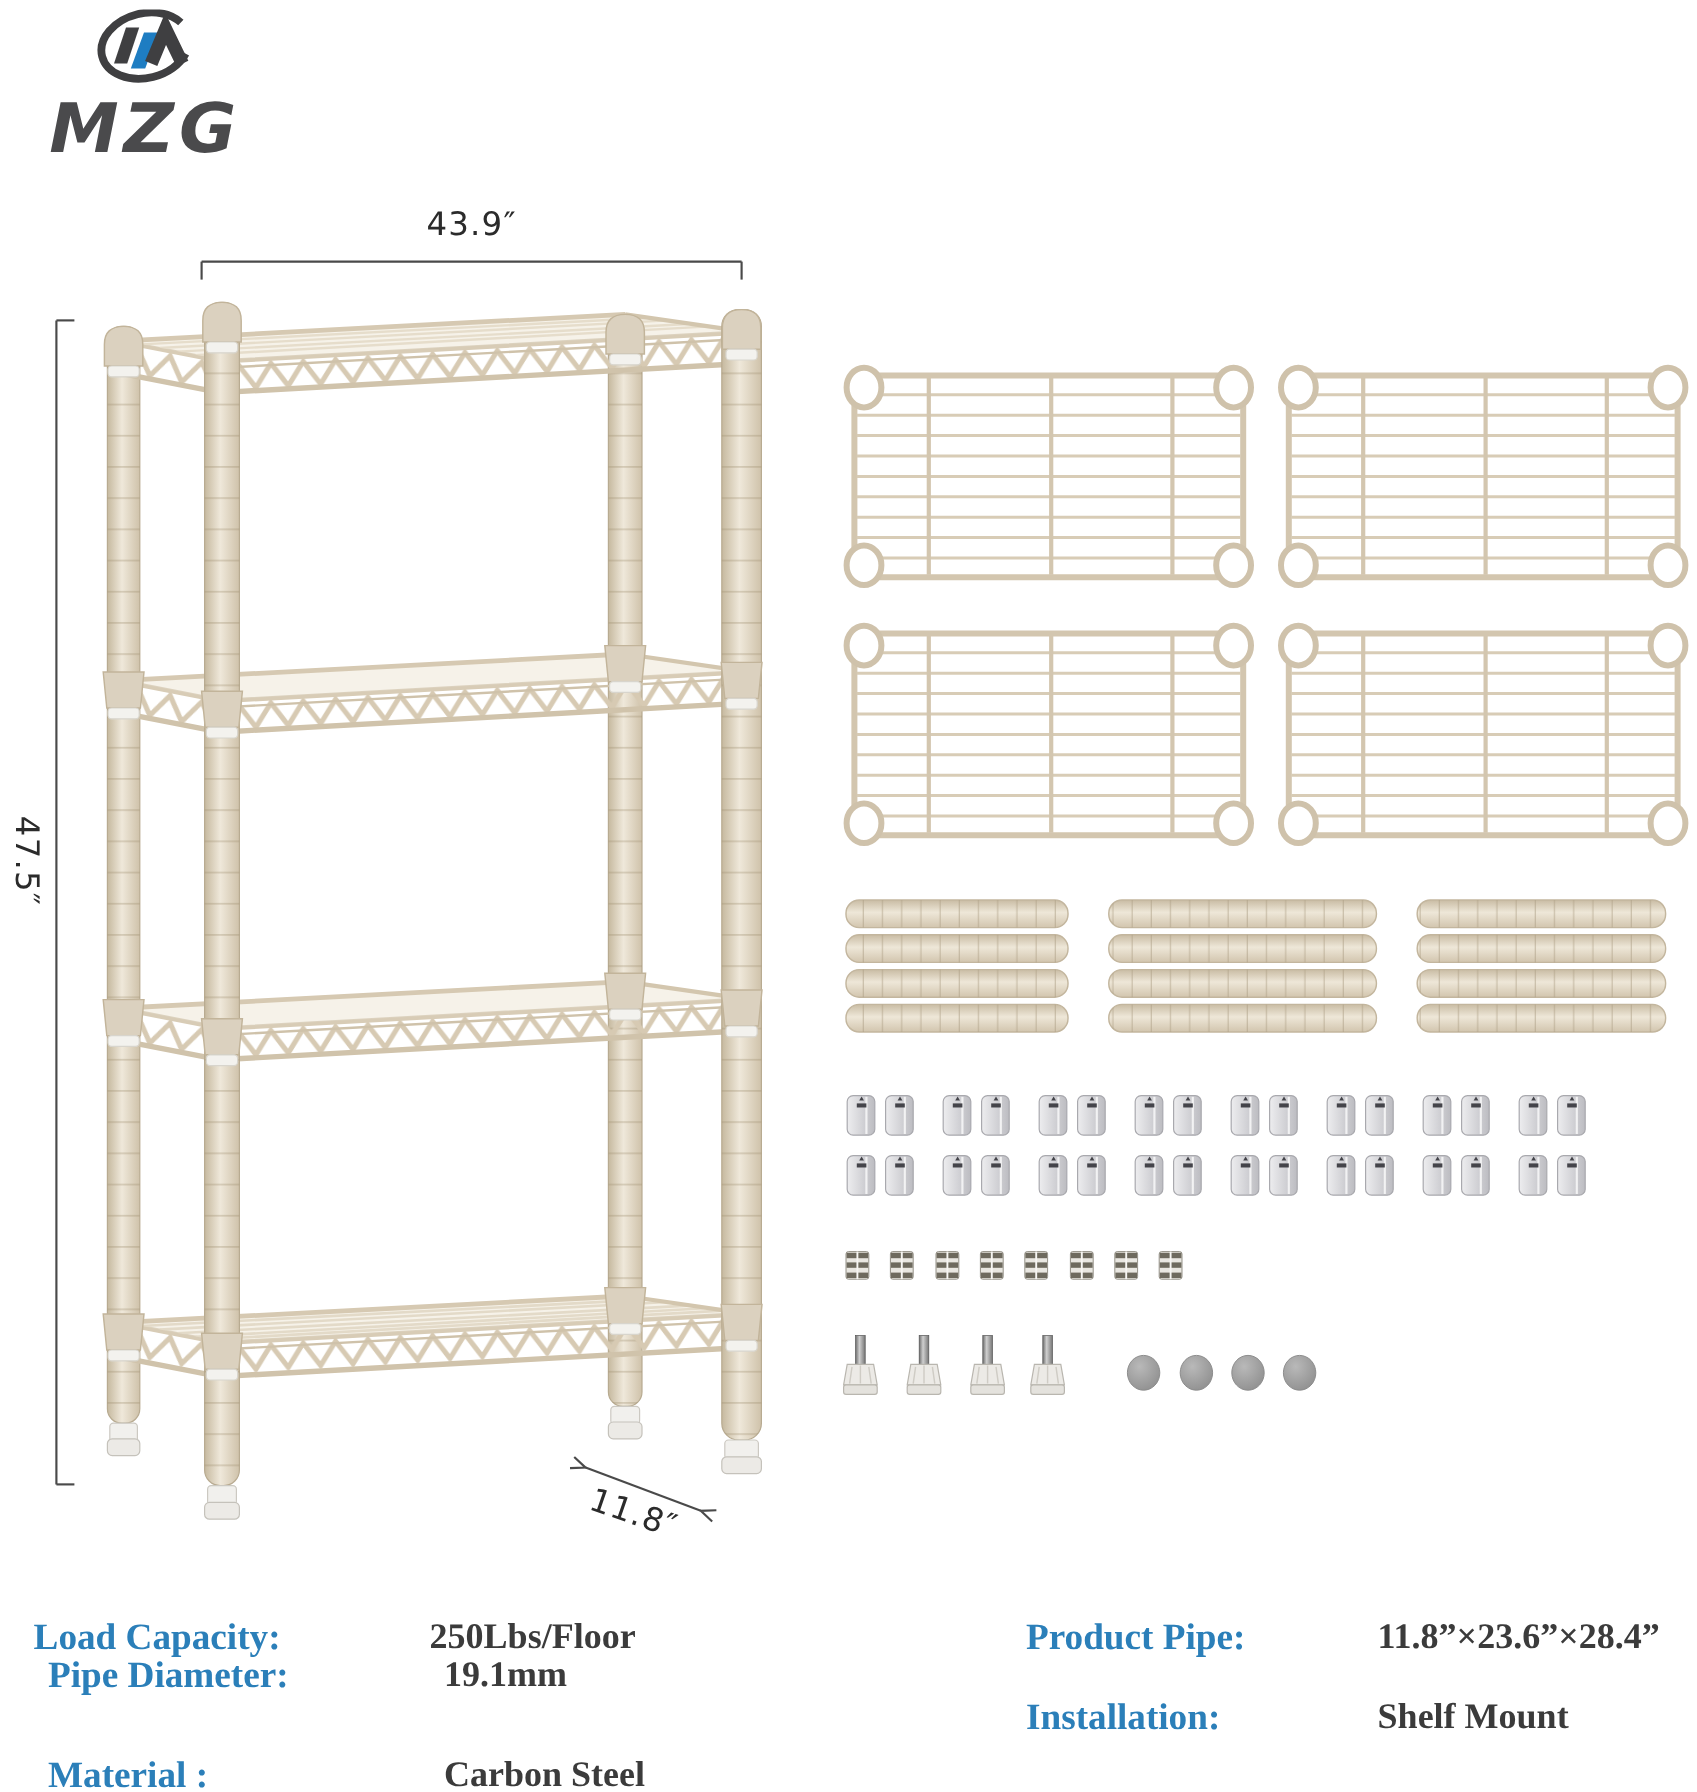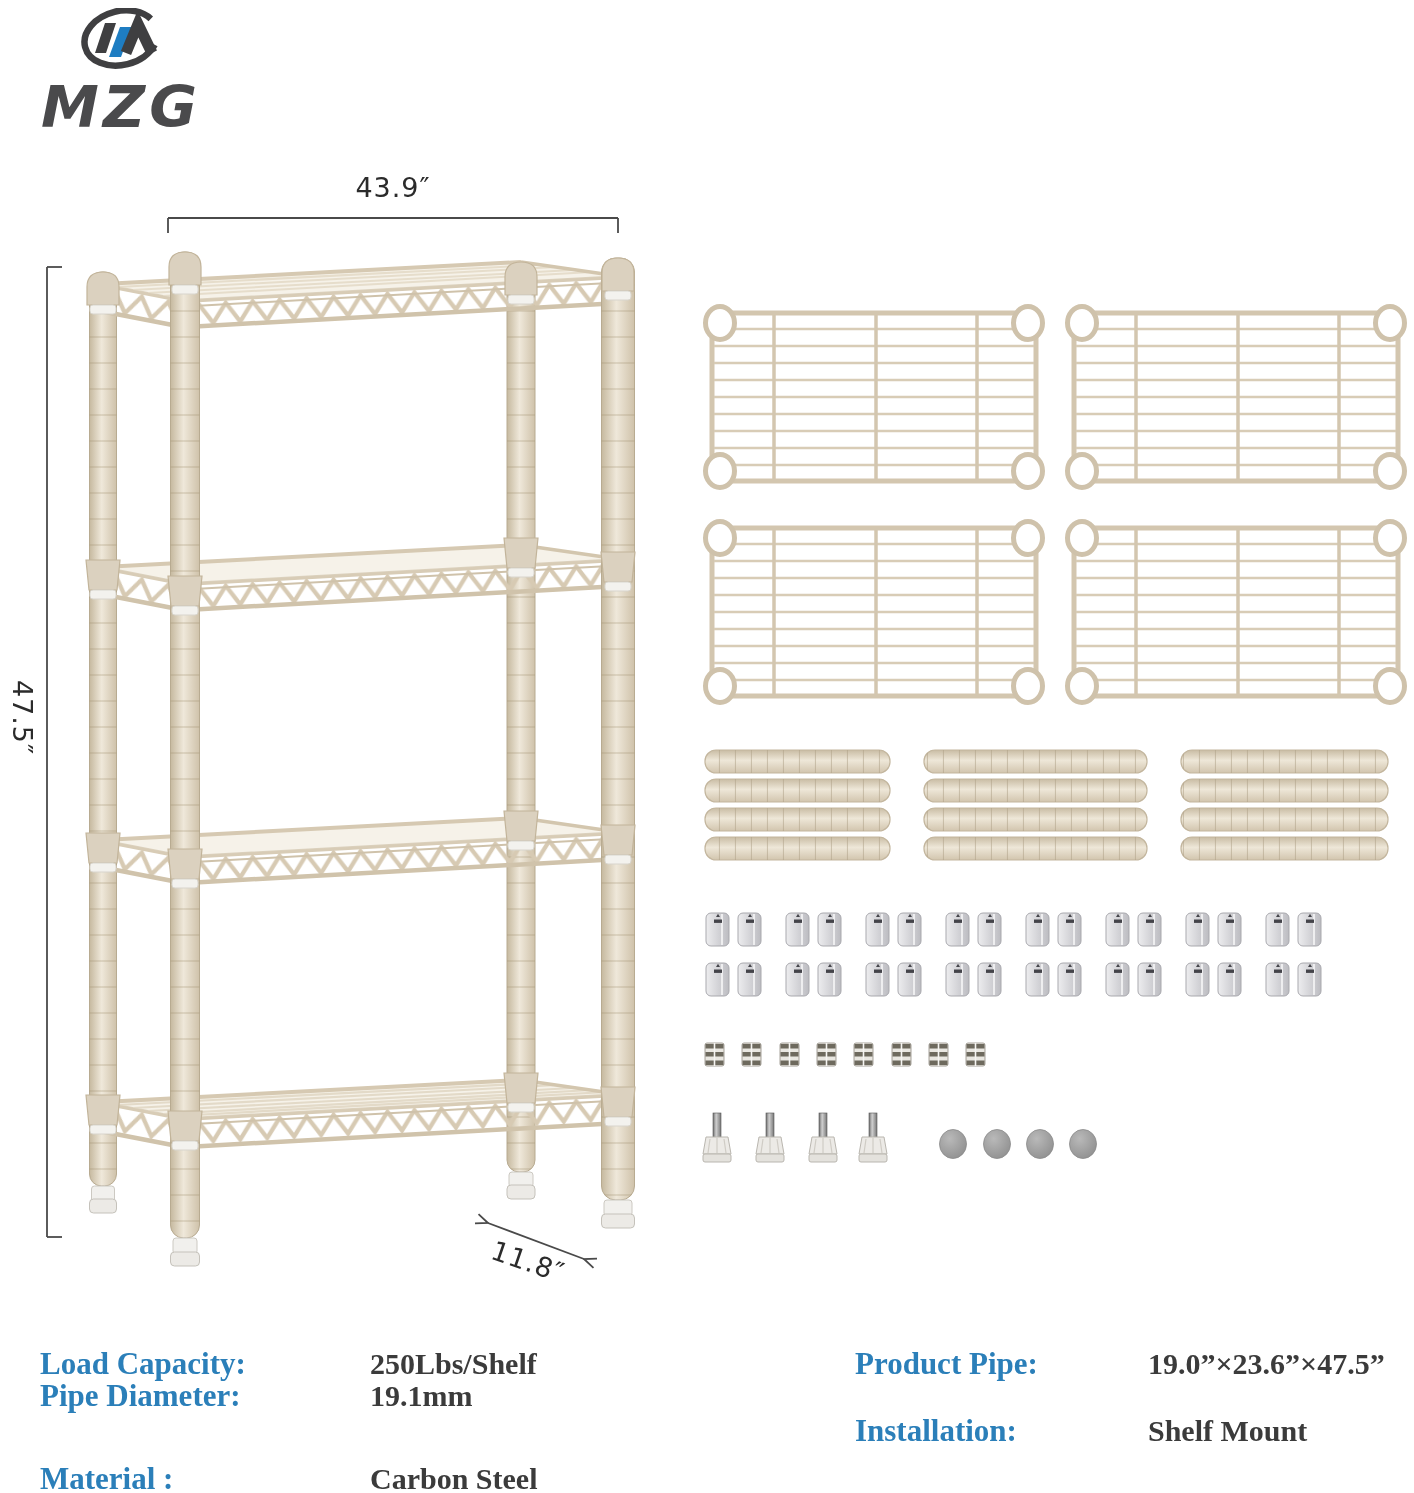--- a/index.html
+++ b/index.html
@@ -373,34 +373,34 @@
     </g>
 
     <g>
       <ellipse cx="953" cy="1144" rx="13.5" ry="14.5" fill="url(#ballGrad)" stroke="#8a8a8a" stroke-width="0.8"></ellipse>
       <ellipse cx="997" cy="1144" rx="13.5" ry="14.5" fill="url(#ballGrad)" stroke="#8a8a8a" stroke-width="0.8"></ellipse>
       <ellipse cx="1040" cy="1144" rx="13.5" ry="14.5" fill="url(#ballGrad)" stroke="#8a8a8a" stroke-width="0.8"></ellipse>
       <ellipse cx="1083" cy="1144" rx="13.5" ry="14.5" fill="url(#ballGrad)" stroke="#8a8a8a" stroke-width="0.8"></ellipse>
     </g>
   </svg>
 
-  <div class="spec-row col-left" style="left:40px;top:1346px;text-decoration:underline;">
+  <div class="spec-row col-left" style="left:28px;top:1346px;text-decoration:underline;">
     <span class="spec-label">Load Capacity:</span>
-    <span class="spec-value">250Lbs/Shelf</span>
+    <span class="spec-value">250Lbs/Floor</span>
   </div>
   <div class="spec-row col-left" style="left:40px;top:1378px;">
     <span class="spec-label">Pipe Diameter:</span>
     <span class="spec-value">19.1mm</span>
   </div>
   <div class="spec-row col-left" style="left:40px;top:1461px;">
     <span class="spec-label">Material :</span>
     <span class="spec-value">Carbon Steel</span>
   </div>
   <div class="spec-row col-right" style="left:855px;top:1346px;">
     <span class="spec-label">Product Pipe:</span>
-    <span class="spec-value">19.0”×23.6”×47.5”</span>
+    <span class="spec-value">11.8”×23.6”×28.4”</span>
   </div>
   <div class="spec-row col-right" style="left:855px;top:1413px;">
     <span class="spec-label">Installation:</span>
     <span class="spec-value">Shelf Mount</span>
   </div>
 
 </div>
 
 </body></html>

